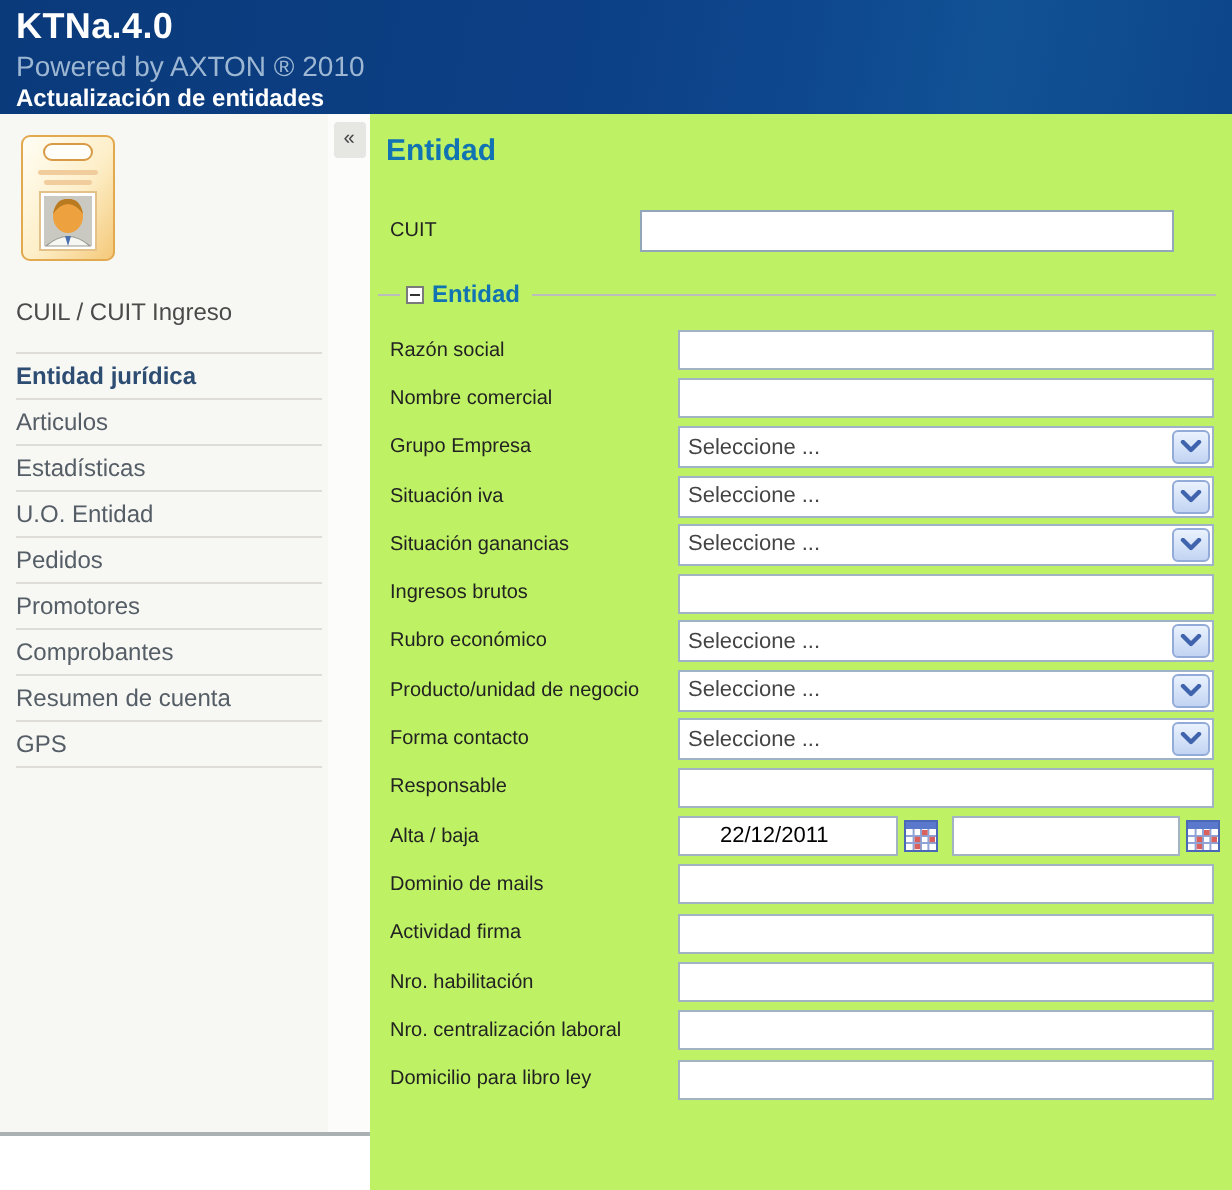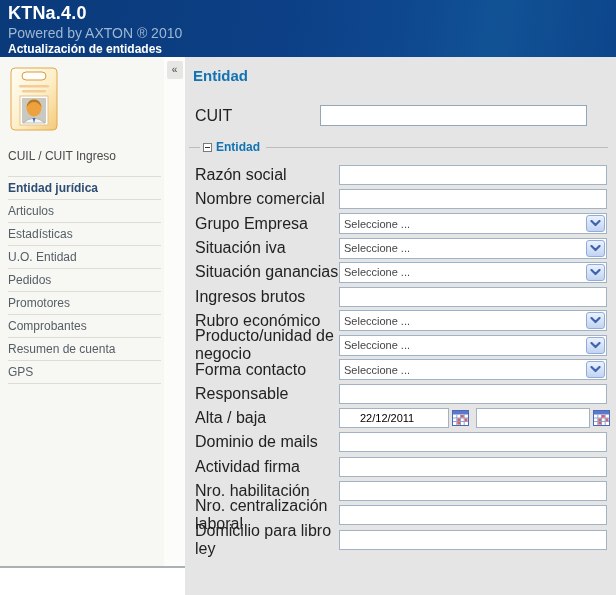--- a/index.html
+++ b/index.html
@@ -25,39 +25,39 @@
   .mi.bold { font-weight:bold; color:#2e4d73; }
 
   
   .splitter { position:absolute; left:164px; top:57px; width:21px; height:511px;
               background:#fcfcfa; border-bottom:2px solid #a9b1b3; }
   .collapse-btn { display:block; width:16px; height:18px; margin:4px auto 0 auto;
                   background:#e6e6e3; border-radius:2px; color:#444; font-size:10px;
                   text-align:center; line-height:18px; cursor:pointer; }
 
   
-  .main { position:absolute; left:185px; top:57px; width:431px; height:538px; background:#e5e5e5; }
+  .main { position:absolute; left:185px; top:57px; width:431px; height:538px; background:#bef264; }
   .page-title { position:absolute; left:8px; top:10px; font-size:15px; font-weight:bold; color:#1273b2; }
 
   .cuit-row { position:absolute; left:0; top:48px; width:431px; height:21px; display:flex; align-items:center; }
   .cuit-row .flabel { width:135px; padding-left:10px; }
   .cuit-input { width:267px; height:21px; border:1px solid #92a7ba; background:#fff;
                 font-size:11px; padding:2px 3px; font-family:inherit; }
 
   .section-hdr { position:absolute; left:4px; top:83px; width:423px; height:14px;
                  display:flex; align-items:center; }
   .hline { height:0; border-top:1px solid #bcbcbc; }
   .hl-left { width:11px; margin-right:3px; }
   .hl-right { flex:1; margin-left:6px; margin-right:4px; }
   .sec-title { font-size:12px; font-weight:bold; color:#1273b2; margin-left:4px; }
   .collapse-box { display:inline-flex; }
 
   .rows { position:absolute; left:0; top:106px; width:431px; }
   .row { height:24.3px; display:flex; align-items:center; }
-  .flabel { width:154px; padding-left:10px; font-size:16px; color:#222; }
+  .flabel { width:154px; padding-left:10px; font-size:10px; color:#222; }
   .tinput { width:268px; height:20px; border:1px solid #a2b4c4; background:#fff;
             font-size:11px; padding:2px 3px; font-family:inherit; }
 
   .select { position:relative; width:268px; height:21px; border:1px solid #9fb3c8; background:#fff;
             display:flex; align-items:center; cursor:pointer; }
   .sel-text { font-size:11px; color:#444; padding-left:4px; }
   .sel-arrow { position:absolute; right:1px; top:1px; width:19px; height:17px;
                background:linear-gradient(#eaf2fd,#c2d4f3); border:1px solid #93abd8; border-radius:3px;
                display:flex; align-items:center; justify-content:center; cursor:pointer; }
 

